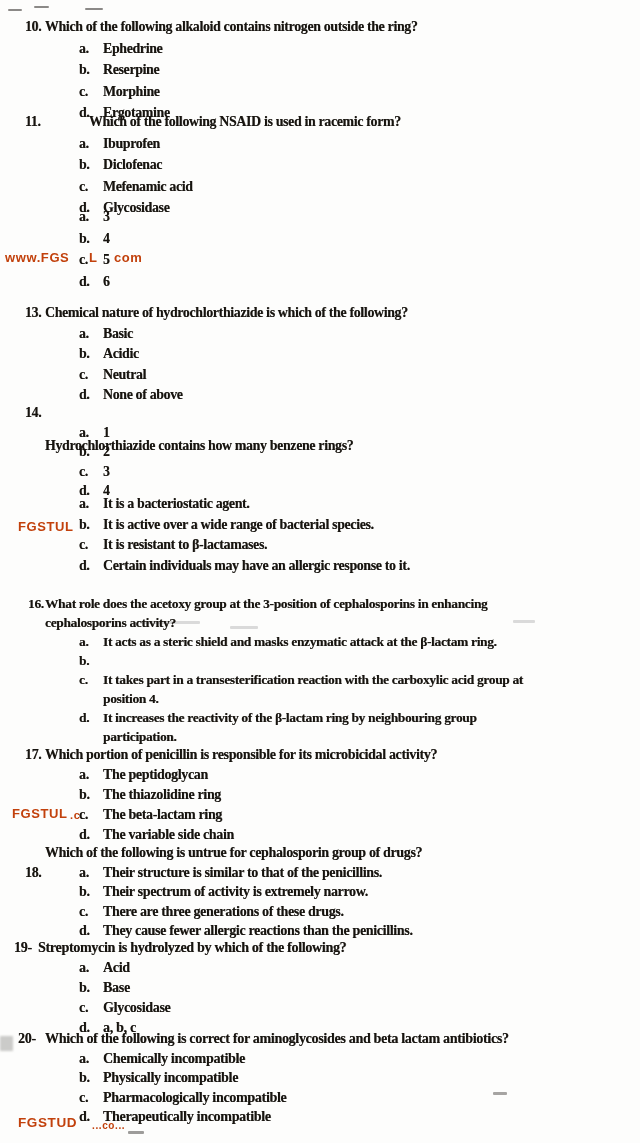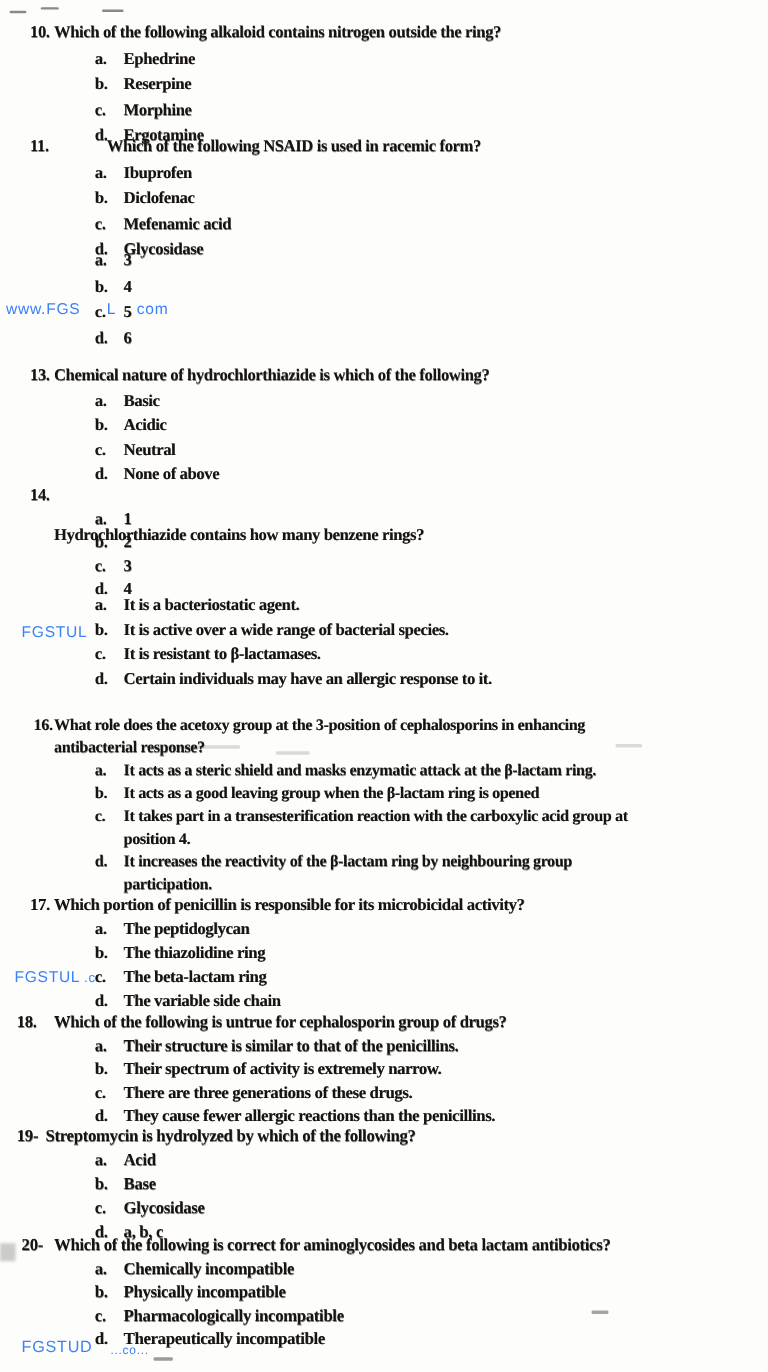--- a/index.html
+++ b/index.html
@@ -15,22 +15,22 @@
     font-weight:700;
     color:#17140f;
     letter-spacing:-0.3px;
     text-shadow:0.3px 0.3px 0.4px rgba(25,22,18,0.55);
   }
   .row{position:relative;width:100%;}
   .q span{position:absolute;top:1px;white-space:nowrap;line-height:1.15;}
   .wm{
     position:absolute;
     font-family:"Liberation Sans", sans-serif;
-    font-weight:400;
-    color:#3b82f6;
+    font-weight:700;
+    color:#c2410c;
     letter-spacing:0.6px;
     white-space:nowrap;
     line-height:1;
   }
   .art{position:absolute;background:#4f4c48;border-radius:1px;opacity:0.65;}
   .art.faint{opacity:0.3;background:#8a8a8a;}
   .smudge{position:absolute;background:#9a9a97;filter:blur(1.2px);opacity:0.5;}
 </style>
 </head>
 <body>
@@ -169,29 +169,28 @@
         <span style="left: 79px;">d.</span>
         <span style="left: 103px;">Certain individuals may have an allergic response to it.</span>
       </div>
     </div>
     <div class="q" style="top: 595px; font-size: 13.4px;">
       <div class="row" style="height: 19px; padding-left: 44px;">
         <span style="left: 28px;">16.</span>
         <span style="left: 45px;">What role does the acetoxy group at the 3-position of cephalosporins in enhancing</span>
       </div>
       <div class="row" style="height: 19px;">
-        <span style="left: 45px;">antibacterial response?</span>
+        <span style="left: 45px;">cephalosporins activity?</span>
       </div>
       <div class="row" style="height: 19px;">
         <span style="left: 79px;">a.</span>
         <span style="left: 103px;">It acts as a steric shield and masks enzymatic attack at the β-lactam ring.</span>
       </div>
       <div class="row" style="height: 19px;">
         <span style="left: 79px;">b.</span>
-        <span style="left: 103px;">It acts as a good leaving group when the β-lactam ring is opened</span>
       </div>
       <div class="row" style="height: 19px;">
         <span style="left: 79px;">c.</span>
         <span style="left: 103px;">It takes part in a transesterification reaction with the carboxylic acid group at</span>
       </div>
       <div class="row" style="height: 19px;">
         <span style="left: 103px;">position 4.</span>
       </div>
       <div class="row" style="height: 19px;">
         <span style="left: 79px;">d.</span>
@@ -218,21 +217,21 @@
         <span style="left: 79px;">c.</span>
         <span style="left: 103px;">The beta-lactam ring</span>
       </div>
       <div class="row" style="height: 20px;">
         <span style="left: 79px;">d.</span>
         <span style="left: 103px;">The variable side chain</span>
       </div>
     </div>
     <div class="q" style="top: 844px; font-size: 13.9px;">
       <div class="row" style="height: 19.5px;">
-        <span style="left: 14px;">18.</span>
+        <span style="left: 25px; margin-top: 20px;">18.</span>
         <span style="left: 45px;">Which of the following is untrue for cephalosporin group of drugs?</span>
       </div>
       <div class="row" style="height: 19.5px;">
         <span style="left: 79px;">a.</span>
         <span style="left: 103px;">Their structure is similar to that of the penicillins.</span>
       </div>
       <div class="row" style="height: 19.5px;">
         <span style="left: 79px;">b.</span>
         <span style="left: 103px;">Their spectrum of activity is extremely narrow.</span>
       </div>

